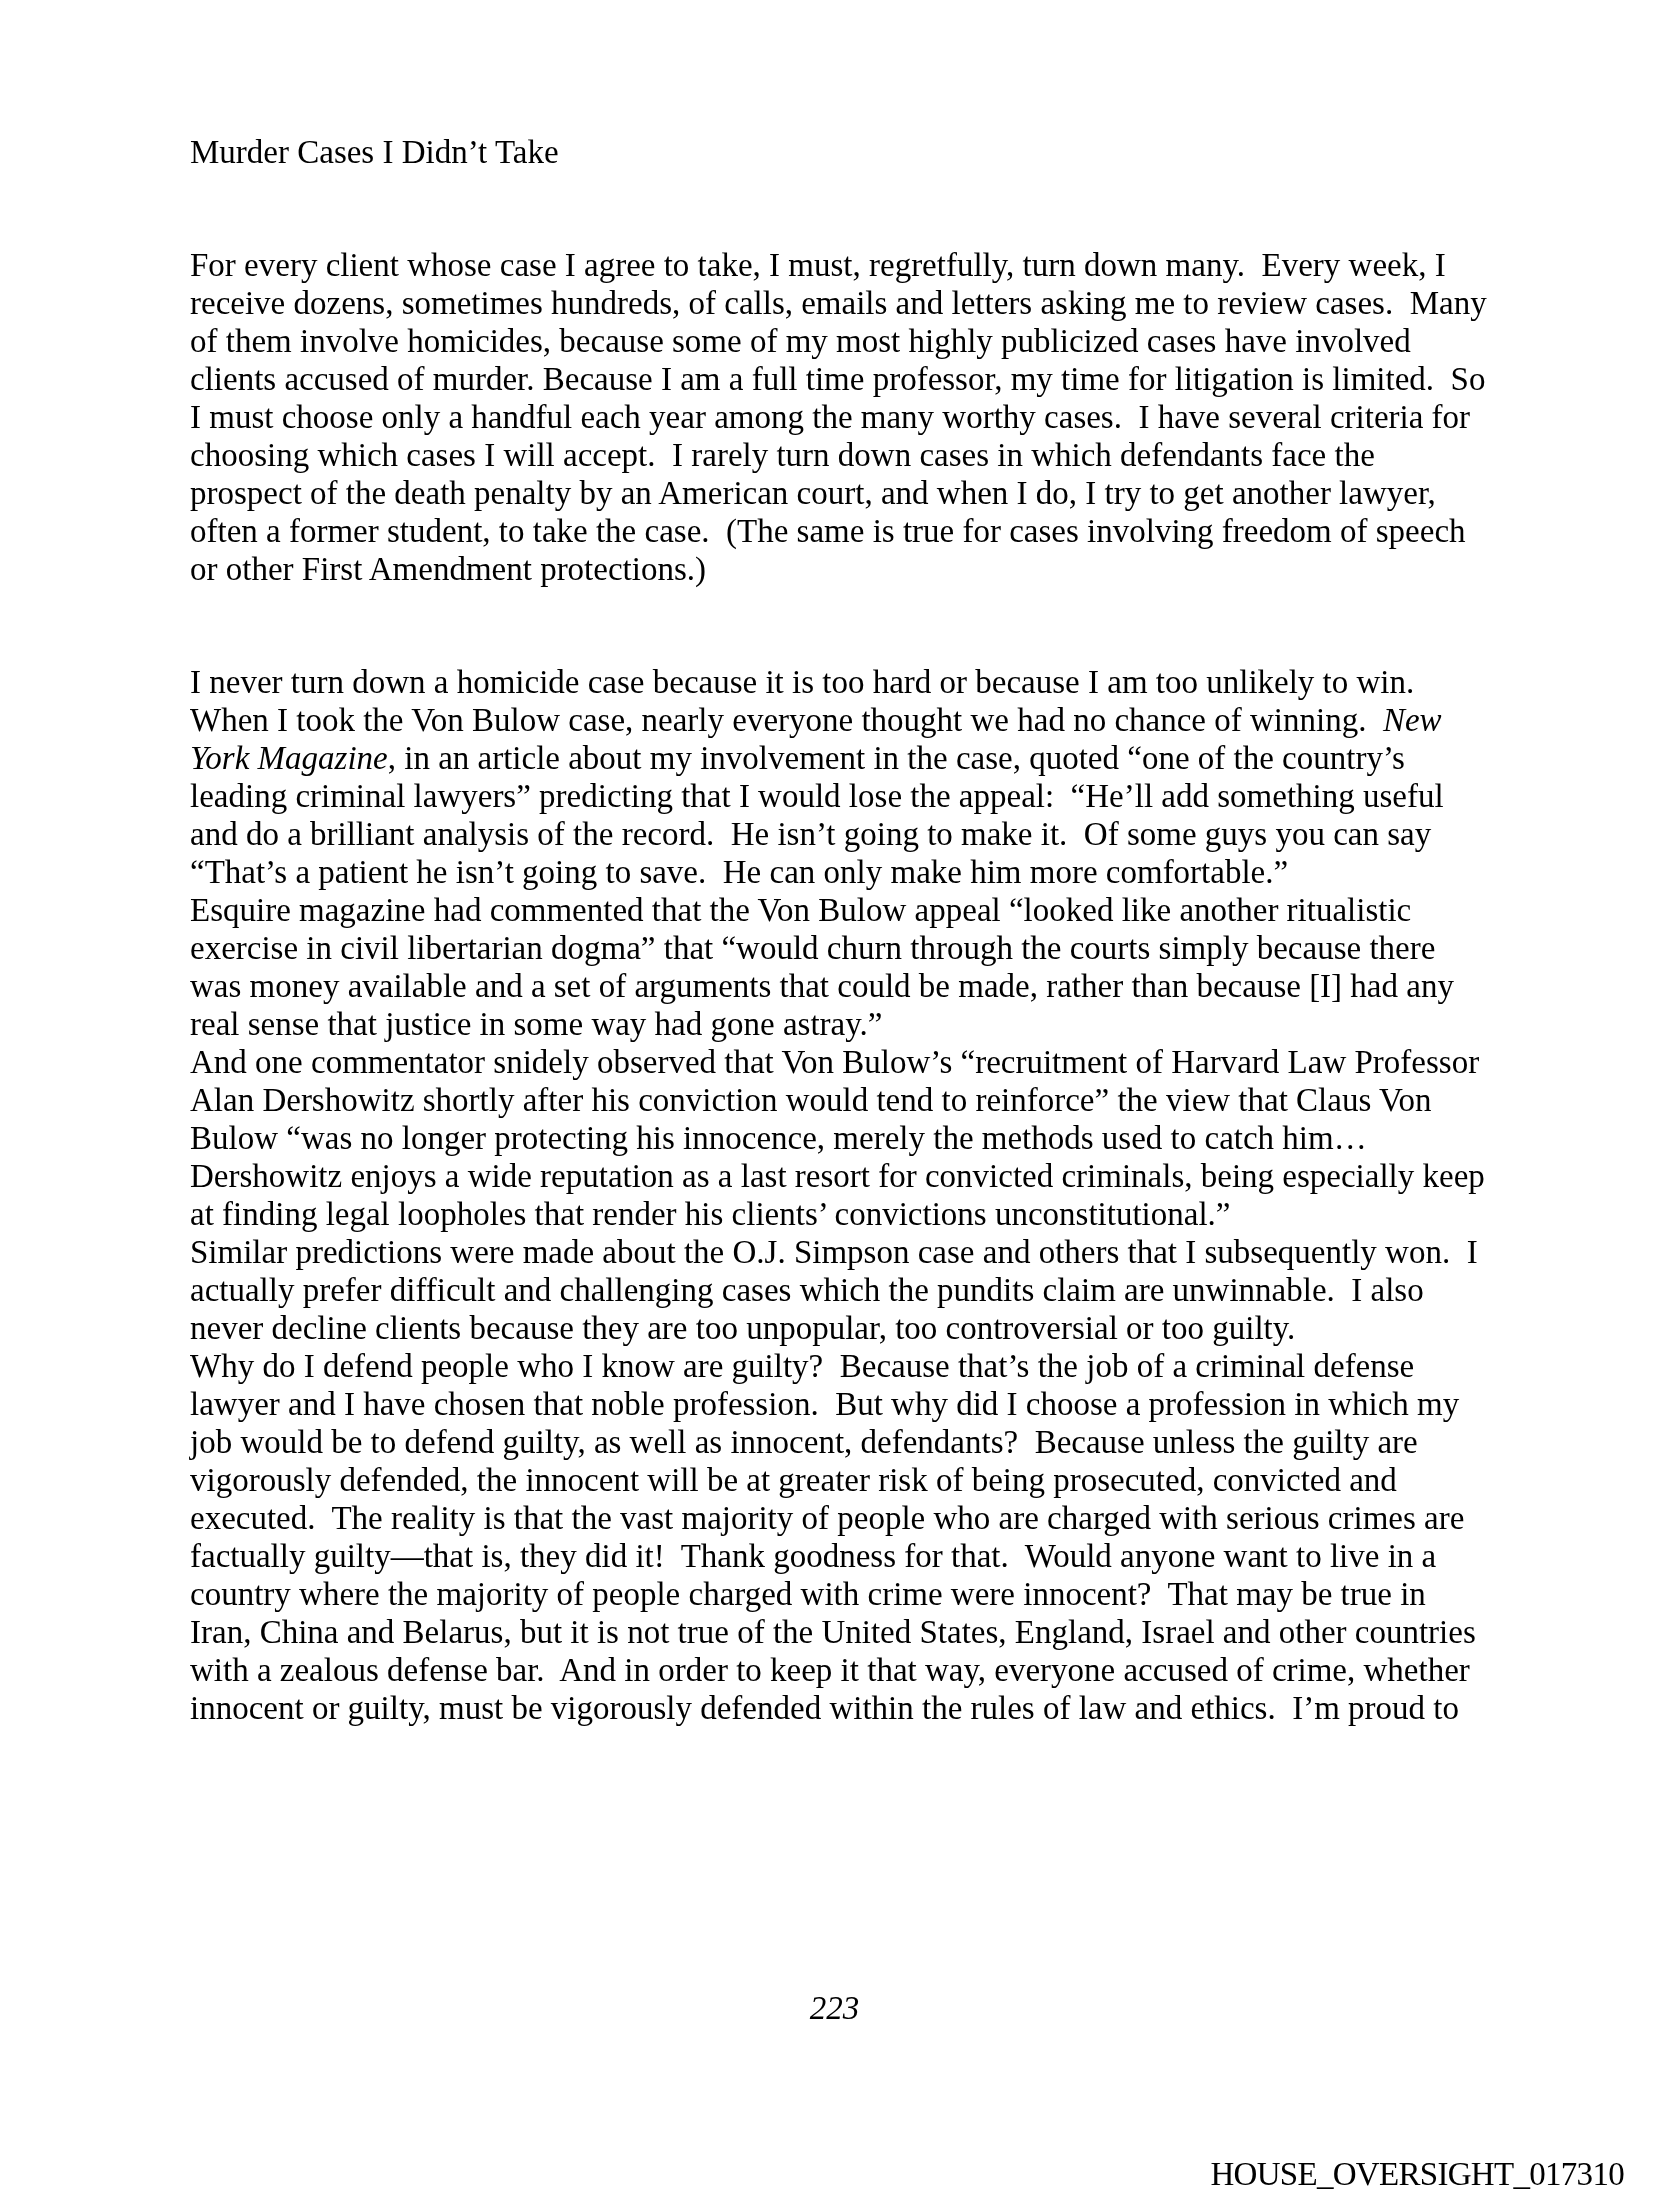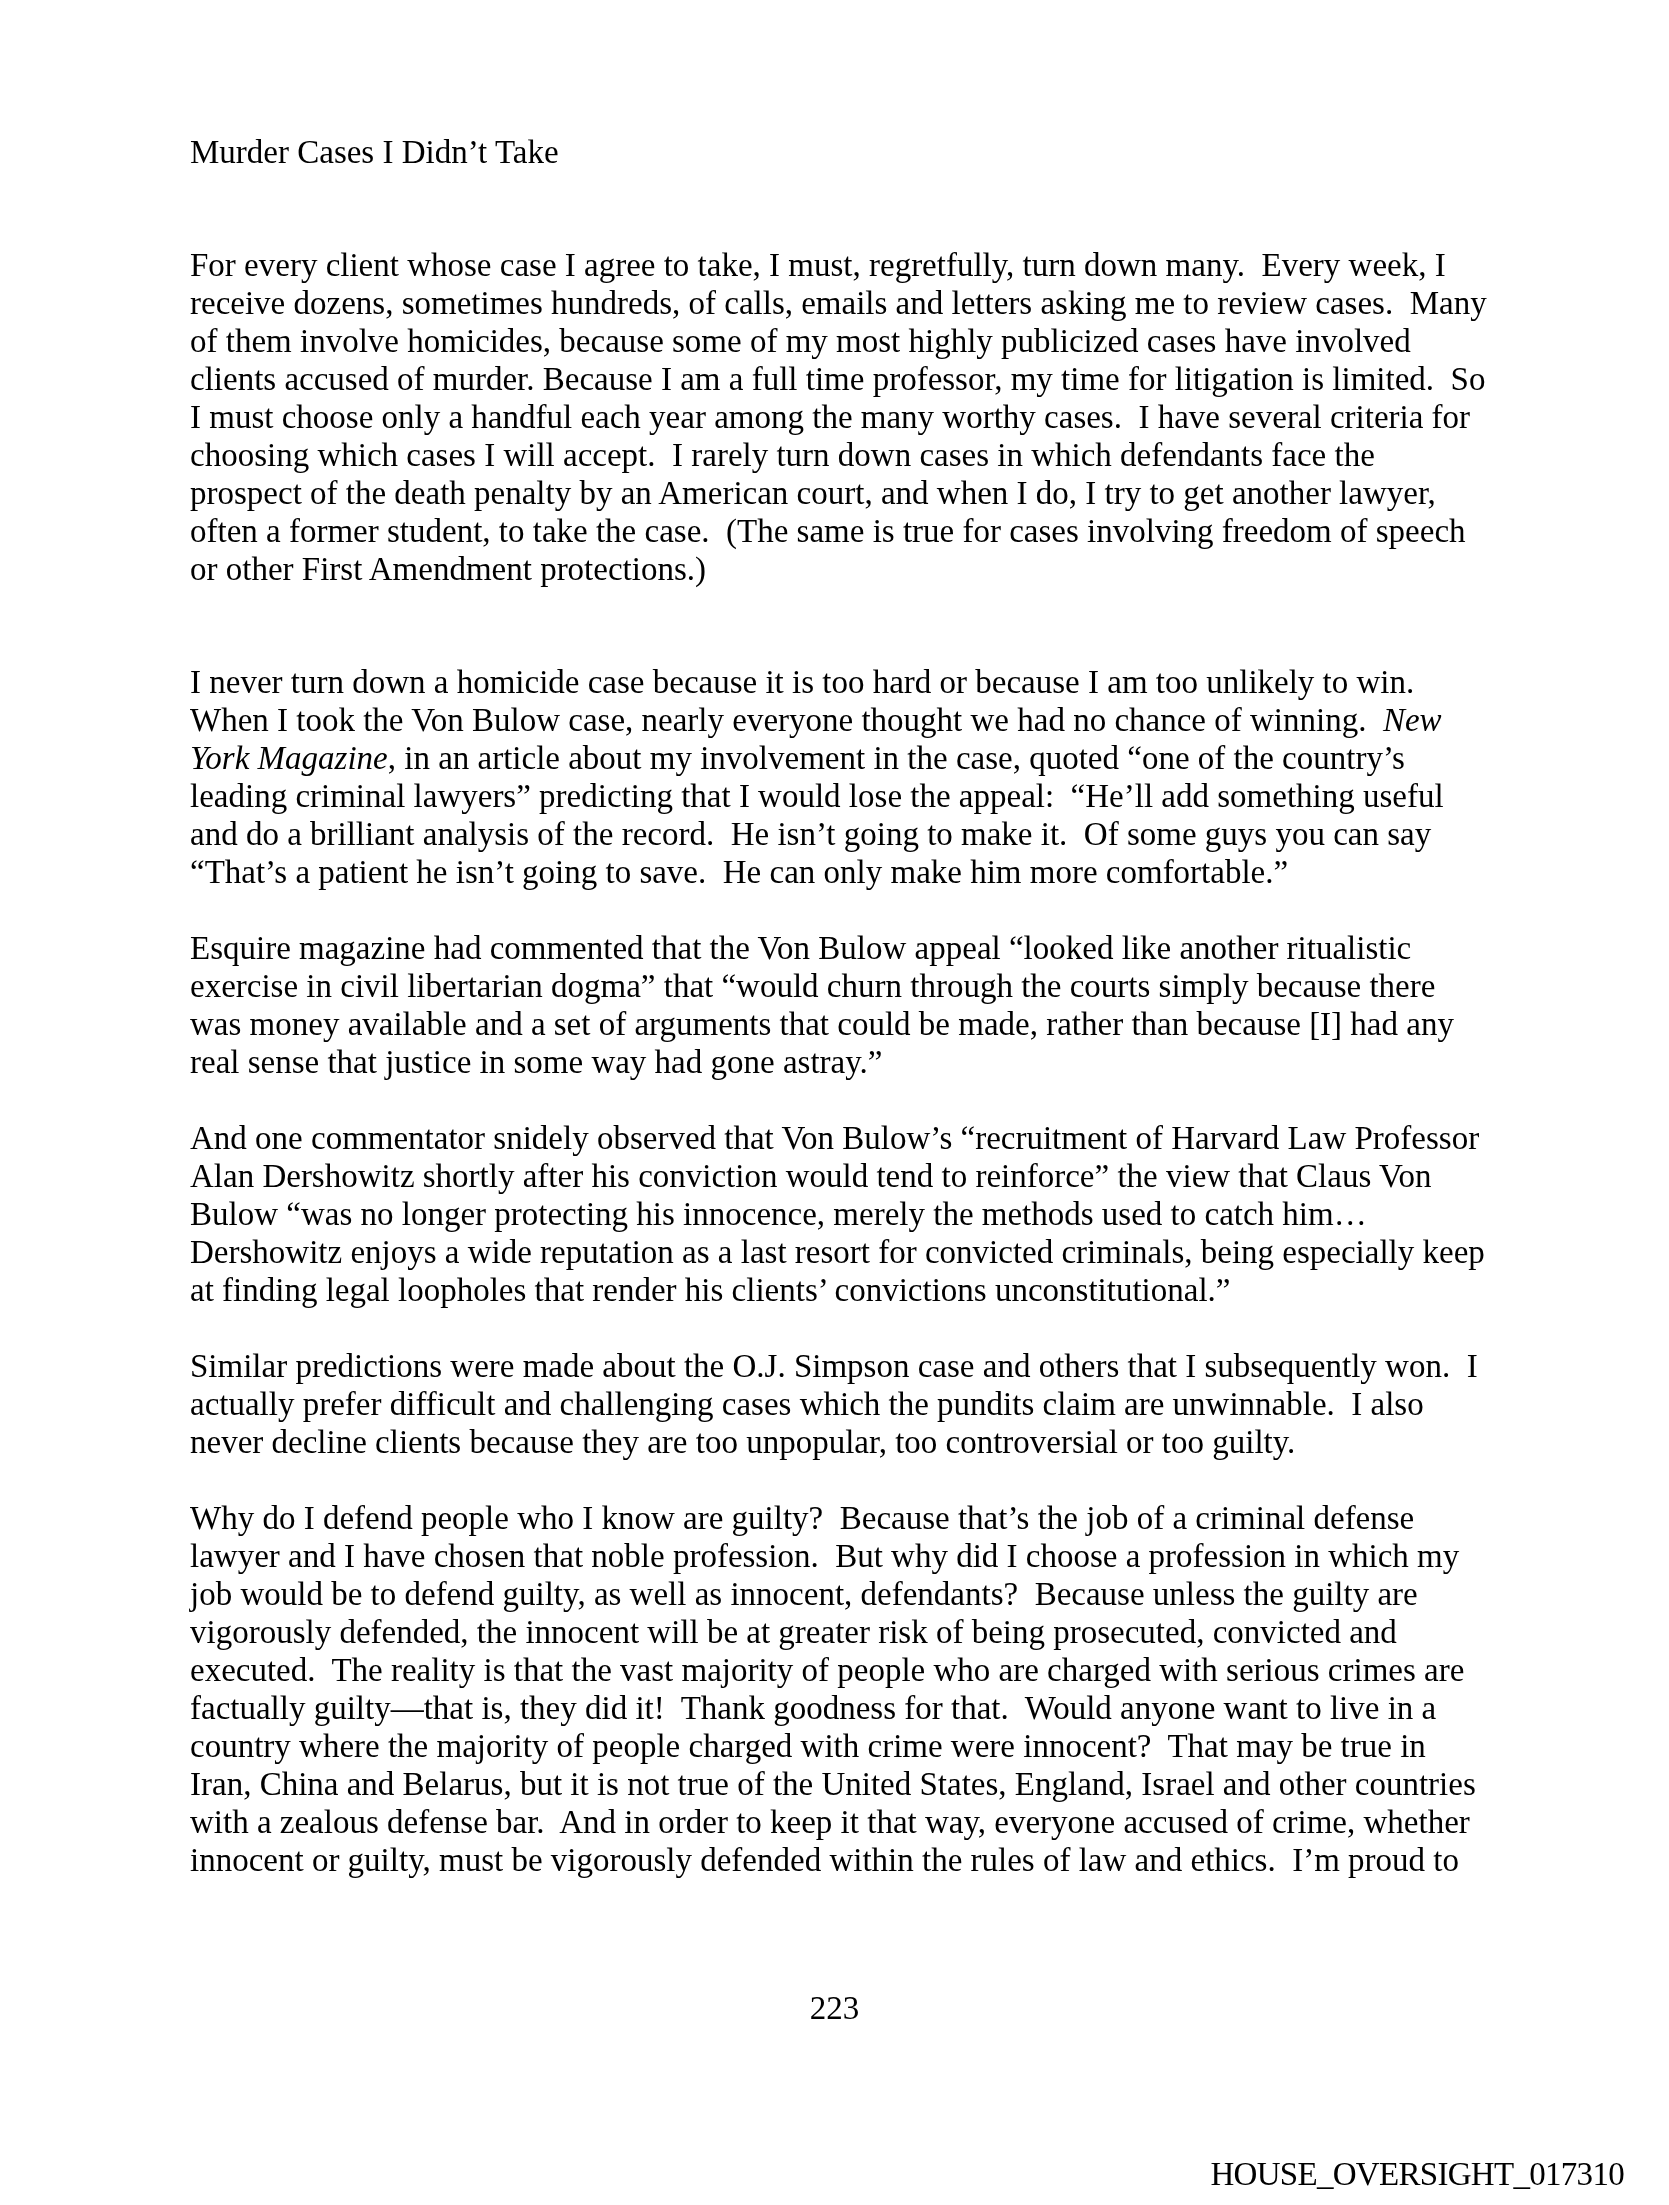--- a/index.html
+++ b/index.html
@@ -30,38 +30,38 @@
   }
   .doc-title {
     margin-top: 38px;
     width: -moz-fit-content;
     width: fit-content;
     text-decoration-thickness: 2px;
     text-underline-offset: 5.2px;
     white-space: pre-wrap;
   }
   .para {
-    margin-top: 38px;
     white-space: pre-wrap;
     text-align: left;
   }
   .para.extra-gap {
     margin-top: 75px;
   }
   .italic {
     font-style: italic;
   }
   .page-num {
     position: absolute;
     top: 1989px;
     left: 0;
     width: 1669px;
     text-align: center;
     font-size: 33px;
     line-height: 38px;
+    font-style: italic;
   }
   .bates {
     position: absolute;
     top: 2156px;
     right: 45px;
     font-family: Liberation Serif, serif;
     font-size: 33px;
     line-height: 1.1;
     letter-spacing: -0.7px;
     color: #000000;

